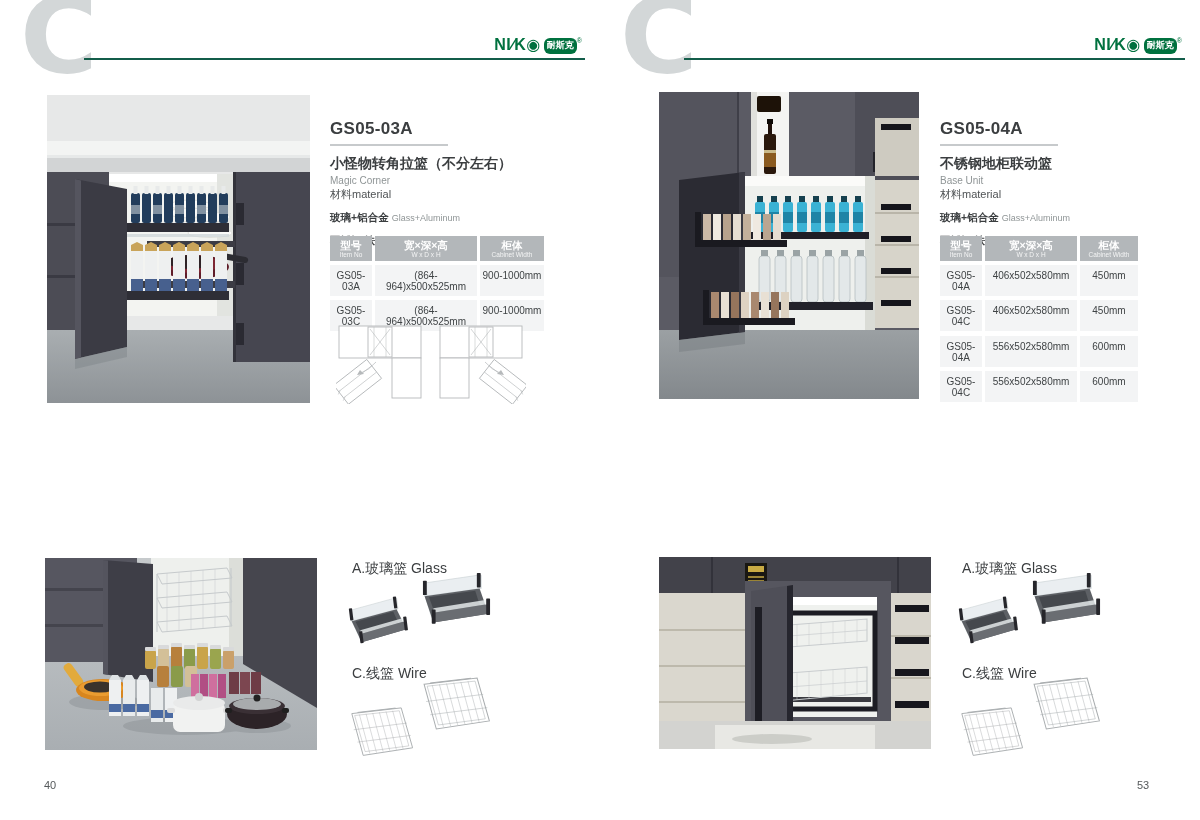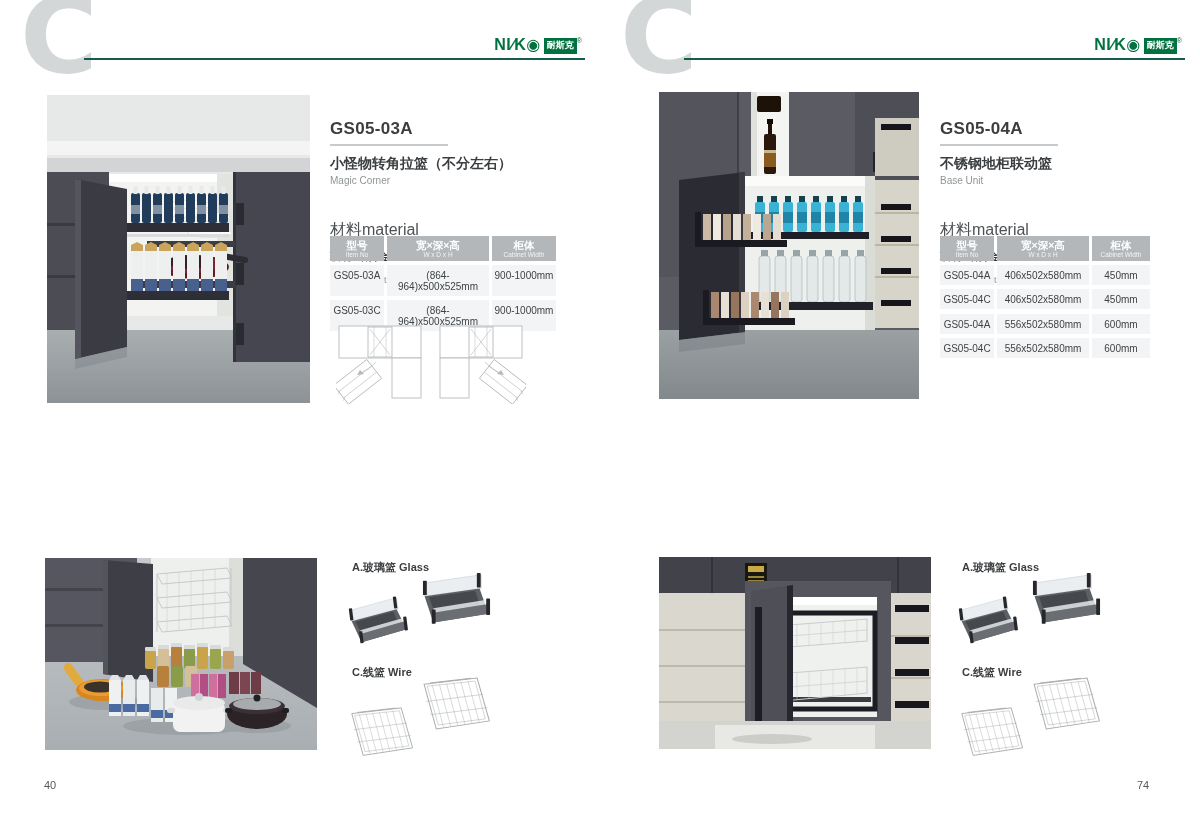--- a/index.html
+++ b/index.html
@@ -12,52 +12,52 @@
       font-family:"DejaVu Sans",sans-serif;line-height:1}
   .hdr{position:absolute;left:84px;top:33px;white-space:nowrap;z-index:2}
   .hdr-cat{font-size:15px;font-weight:bold;color:#2e463a}
   .hdr-sep{font-size:14px;color:#9fb3a9;margin:0 2px}
   .hdr-cn{font-size:15px;font-weight:bold;color:#008a50}
   .hdr-en{font-size:10px;color:#8f9596;margin-left:5px}
   .rule{position:absolute;left:84px;top:58px;width:501px;height:2px;background:#135d4a;z-index:2}
   .logo{position:absolute;left:452px;top:35px;width:130px;text-align:right;white-space:nowrap;z-index:3}
   .logo-latin{font-size:16px;font-weight:bold;color:#00713f;letter-spacing:.5px}
   .logo-cn{display:inline-block;background:#00713f;color:#fff;font-size:9px;font-weight:bold;
-           padding:1px 3px 2px;border-radius:0;margin-left:3px;vertical-align:2px}
+           padding:1px 3px 2px;border-radius:6px;margin-left:3px;vertical-align:2px}
   .logo-reg{font-size:7px;color:#00713f;vertical-align:7px}
   .photo{position:absolute}
   .pl .photo-main{left:47px;top:95px}
   .pr .photo-main{left:59px;top:92px}
   .pl .photo-bottom{left:45px;top:558px}
   .pr .photo-bottom{left:59px;top:557px}
   .info{position:absolute;top:119px;width:240px}
   .pl .info{left:330px}
   .pr .info{left:340px}
   .model{font-size:17px;font-weight:bold;color:#3b3e40;letter-spacing:.3px}
   .model-rule{width:118px;height:2px;background:#c7cacc;margin-top:5px}
   .name-cn{font-size:14px;font-weight:bold;margin-top:9px;color:#3b3e40}
   .name-en{font-size:10px;color:#8f9596;margin-top:2px}
-  .mat-head{font-size:16px;color:#4e5254;margin-top:34px}
+  .mat-head{font-size:11px;color:#4e5254;margin-top:1px}
   .mat-line{margin-top:5px;white-space:nowrap}
   .mat-cn{font-size:10.5px;font-weight:bold}
   .mat-en{font-size:9px;color:#8f9596;margin-left:3px}
   .dtable{position:absolute;top:236px}
   .pl .dtable{left:330px}
   .pr .dtable{left:340px}
   .trow{display:flex;gap:3px;margin-bottom:4px}
   .tcell{background:#f3f4f5;color:#3f4345;font-size:10px;text-align:center;padding:5px 0 4px}
   .th{background:#b3b7ba;color:#fff;padding:3px 0 2px}
   .thcn{display:block;font-size:10.5px;font-weight:bold;line-height:1.15}
   .then{display:block;font-size:6.5px;opacity:.85;line-height:1.2}
-  .c1{width:54px}.c2{width:102px}.c3{width:64px}
+  .c1{width:42px}.c2{width:102px}.c3{width:64px}
   .pr .c2{width:92px}.pr .c3{width:58px}
   .grp-gap{margin-top:5px}
   .diag{position:absolute;top:320px}
   .diag1{left:336px}.diag2{left:436px}
-  .legend{position:absolute;font-size:11px;color:#3b3e40;font-weight:bold;white-space:nowrap}
+  .legend{position:absolute;font-size:14px;color:#3b3e40;font-weight:normal;white-space:nowrap}
   .pl .legend-a{left:352px;top:560px}
   .pl .legend-c{left:352px;top:665px}
   .pr .legend-a{left:362px;top:560px}
   .pr .legend-c{left:362px;top:665px}
   .legend-svg{position:absolute}
   .pl .glass-svg{left:344px;top:572px}
   .pl .wire-svg{left:344px;top:676px}
   .pr .glass-svg{left:354px;top:572px}
   .pr .wire-svg{left:354px;top:676px}
   .pnum{position:absolute;top:779px;font-size:11px;color:#55595b}
@@ -622,14 +622,14 @@
   <svg class="legend-svg glass-svg" width="150" height="80" viewBox="0 0 150 80">
     <use href="#gtray" transform="translate(2,26) rotate(-7 30 20) scale(0.92)"></use>
     <use href="#gtray" transform="translate(74,0) scale(1.1)"></use>
   </svg>
   <div class="legend legend-c">C.线篮 Wire</div>
   <svg class="legend-svg wire-svg" width="150" height="92" viewBox="0 0 150 92">
     <use href="#wtray" transform="translate(4,30) scale(0.95)"></use>
     <use href="#wtray" transform="translate(76,0) scale(1.02)"></use>
   </svg>
 
-  <div class="pnum">74</div>
+  <div class="pnum">53</div>
 </div>
 
 </body></html>

